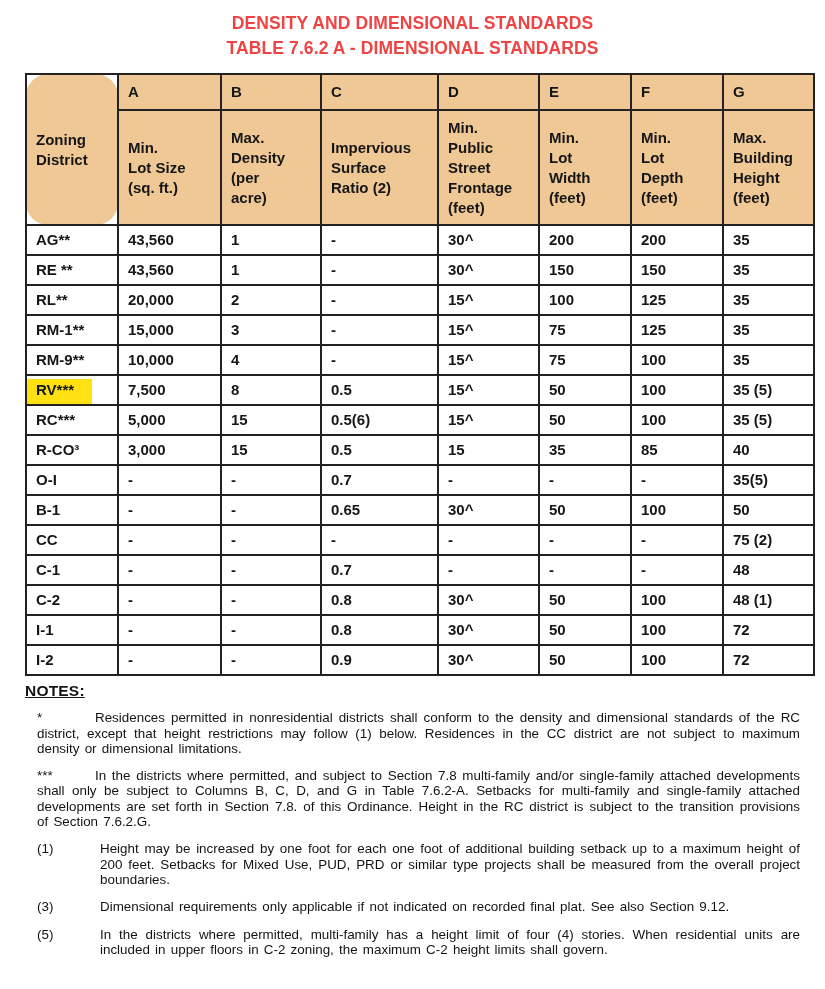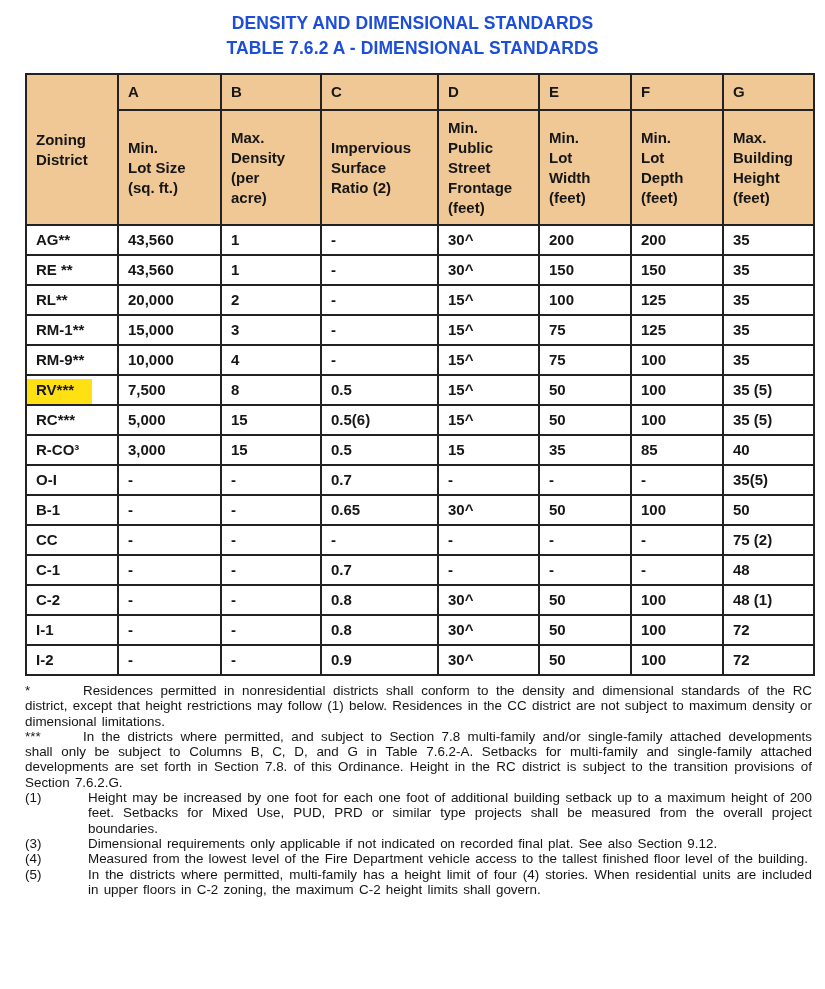--- a/index.html
+++ b/index.html
@@ -10,21 +10,21 @@
     color: #161616;
     font-family: "Liberation Sans", sans-serif;
     overflow: hidden;
   }
   .page { width: 825px; height: 989px; position: relative; }
 
   
   .titles { padding-top: 11px; text-align: center; }
   .title-line {
     font-size: 17.5px; font-weight: bold; line-height: 25px;
-    letter-spacing: 0.1px; color: #1d4ed8; margin: 0;
+    letter-spacing: 0.1px; color: #ef4444; margin: 0;
   }
 
   
   table.std {
     border-collapse: collapse;
     table-layout: fixed;
     width: 788px;
     margin: 12px 0 0 25px;
   }
   table.std th, table.std td {
@@ -35,41 +35,41 @@
   }
   thead th {
     background: #f0c896;
     font-size: 15px; font-weight: bold;
     padding: 2px 4px 2px 9px;
     white-space: pre-line;
     line-height: 20px;
   }
   tr.letters-row th { height: 36px; }
   tr.desc-row th { height: 115px; }
-  th.corner { vertical-align: middle; }
+  th.corner { vertical-align: middle; border-radius: 22px; }
   tbody td {
     height: 30px;
     font-size: 15px; font-weight: bold;
     padding: 1px 4px 2px 9px;
     line-height: 18px;
     background: #ffffff;
   }
   span.hl {
     background: #ffe013;
     margin-left: -9px;
     padding: 2px 18px 20px 9px;
   }
 
   
   .notes { margin: 7px 13px 0 25px; font-size: 13.4px; line-height: 15.3px; color: #141414; }
   .notes-heading {
     font-size: 15.5px; font-weight: bold; text-decoration: underline;
     margin: 0 0 3px 0; letter-spacing: 0.2px;
   }
-  p.note { margin: 0; text-align: justify; word-spacing: 1.5px; }
+  p.note { margin: 12px; text-align: justify; word-spacing: 1.5px; }
   p.note.star .marker { display: inline-block; width: 58px; }
   p.note.hang { padding-left: 63px; text-indent: -63px; }
   p.note.hang .marker { display: inline-block; width: 63px; text-indent: 0; }
 </style>
 </head>
 <body>
 
 <div class="page">
 
   <div class="titles">
@@ -278,23 +278,23 @@
           <td>0.9</td>
           <td>30^</td>
           <td>50</td>
           <td>100</td>
           <td>72</td>
         </tr>
       </tbody>
   </table>
 
   <div class="notes">
+    <p class="notes-heading">NOTES:</p>
     <div id="notes-list">
         <p class="note star"><span class="marker">*</span><span>Residences permitted in nonresidential districts shall conform to the density and dimensional standards of the RC district, except that height restrictions may follow (1) below.  Residences in the CC district are not subject to maximum density or dimensional limitations.</span></p>
         <p class="note star"><span class="marker">***</span><span>In the districts where permitted, and subject to Section 7.8 multi-family and/or single-family attached developments shall only be subject to Columns B, C, D, and G in Table 7.6.2-A.  Setbacks for multi-family and single-family attached developments are set forth in Section 7.8. of this Ordinance.  Height in the RC district is subject to the transition provisions of Section 7.6.2.G.</span></p>
         <p class="note hang"><span class="marker">(1)</span><span>Height may be increased by one foot for each one foot of additional building setback up to a maximum height of 200 feet. Setbacks for Mixed Use, PUD, PRD or similar type projects shall be measured from the overall project boundaries.</span></p>
         <p class="note hang"><span class="marker">(3)</span><span>Dimensional requirements only applicable if not indicated on recorded final plat.  See also Section 9.12.</span></p>
-        <p class="note hang"><span class="marker">(4)</span><span>Measured from the lowest level of the Fire Department vehicle access to the tallest finished floor level of the building.</span></p>
         <p class="note hang"><span class="marker">(5)</span><span>In the districts where permitted, multi-family has a height limit of four (4) stories.  When residential units are included in upper floors in C-2 zoning, the maximum C-2 height limits shall govern.</span></p>
       </div>
   </div>
 
 </div>
 
 </body></html>

